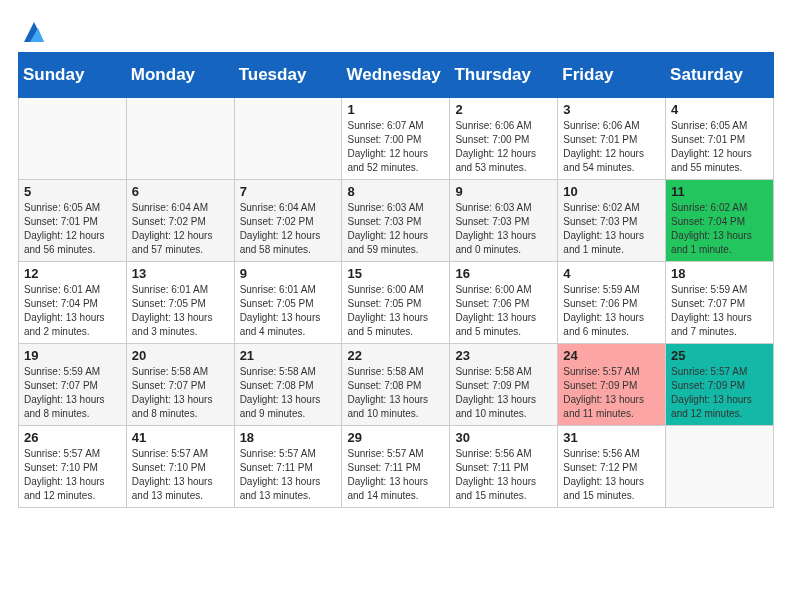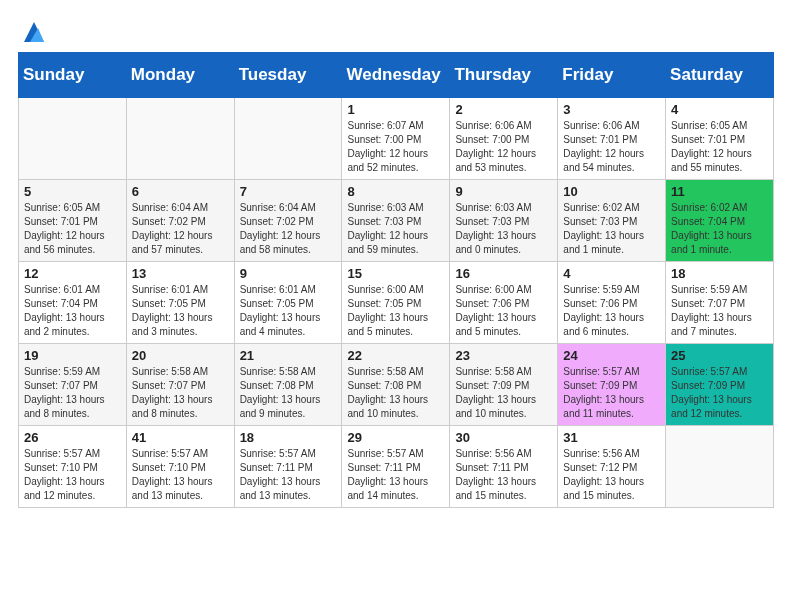--- a/index.html
+++ b/index.html
@@ -303,21 +303,21 @@
 Daylight: 13 hours
 and 10 minutes.</div>
           </td>
           <td style="background: rgb(245, 245, 245);">
             <span class="day-number">23</span>
             <div class="day-info" style="white-space: pre-line;">Sunrise: 5:58 AM
 Sunset: 7:09 PM
 Daylight: 13 hours
 and 10 minutes.</div>
           </td>
-          <td style="background: #f0abfc;">
+          <td style="background: #fca5a5;">
             <span class="day-number">24</span>
             <div class="day-info" style="white-space: pre-line;">Sunrise: 5:57 AM
 Sunset: 7:09 PM
 Daylight: 13 hours
 and 11 minutes.</div>
           </td>
           <td style="background: #14b8a6;">
             <span class="day-number">25</span>
             <div class="day-info" style="white-space: pre-line;">Sunrise: 5:57 AM
 Sunset: 7:09 PM

